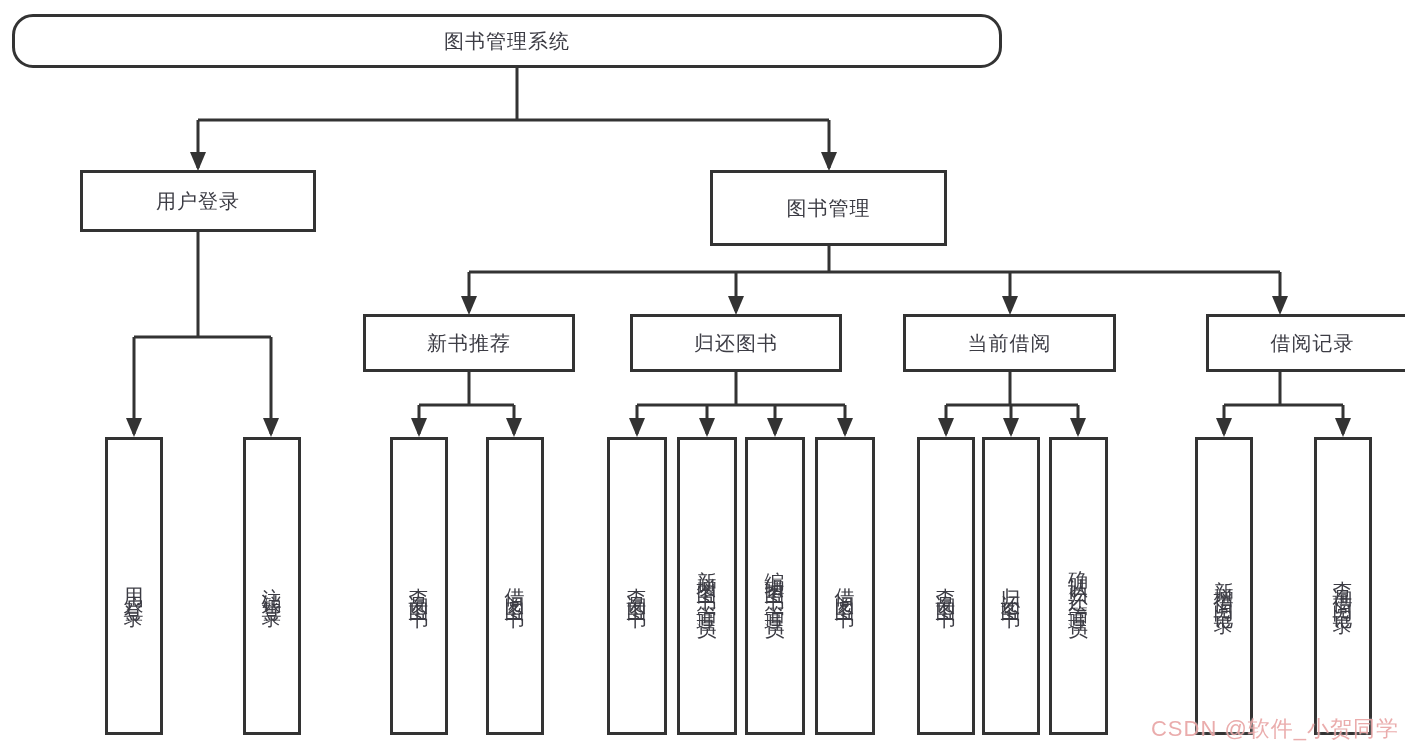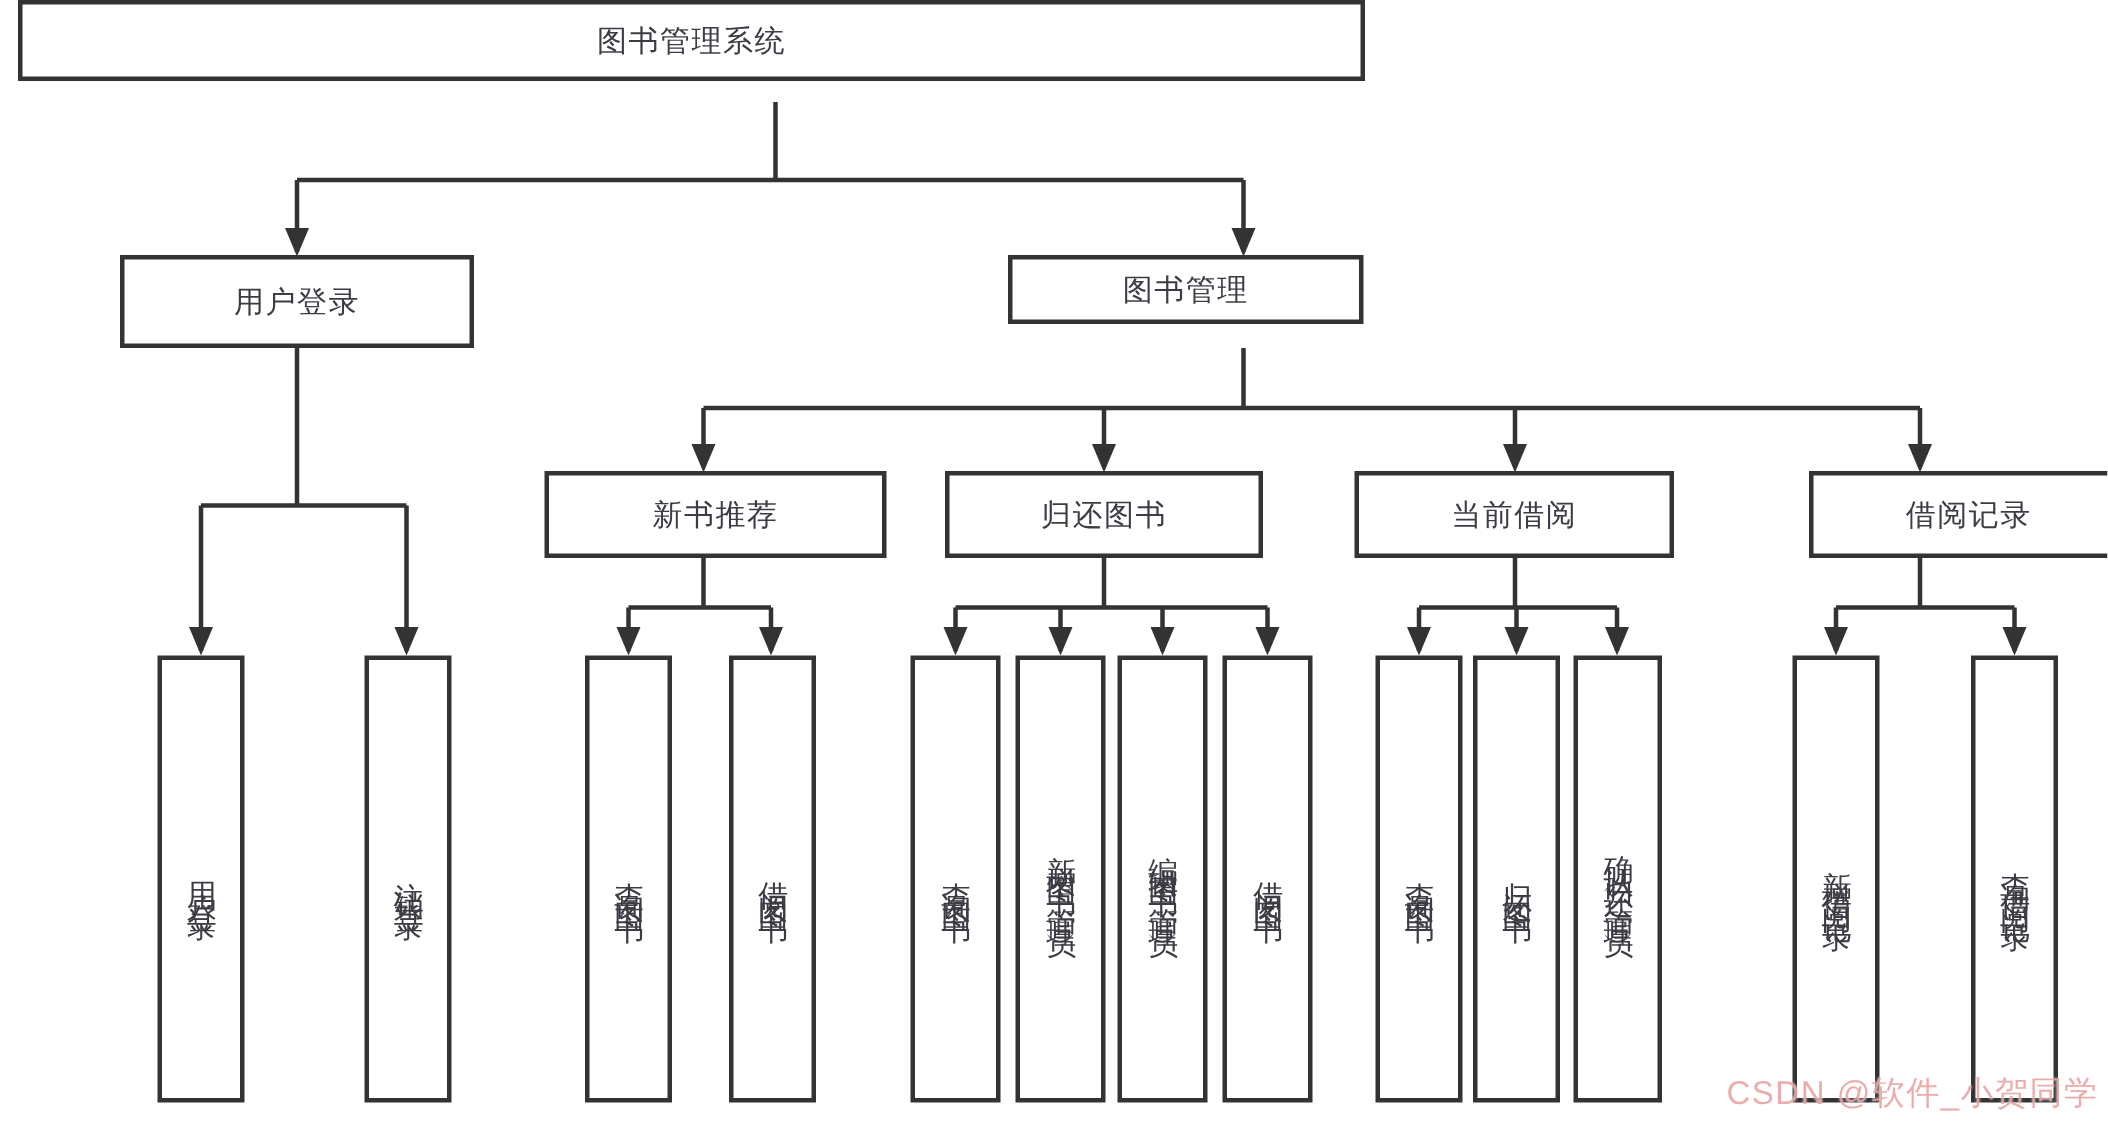--- a/index.html
+++ b/index.html
@@ -98,26 +98,26 @@
       <polygon points="767,418 783,418 775,437"></polygon>
       <polygon points="837,418 853,418 845,437"></polygon>
       <polygon points="938,418 954,418 946,437"></polygon>
       <polygon points="1003,418 1019,418 1011,437"></polygon>
       <polygon points="1070,418 1086,418 1078,437"></polygon>
       <polygon points="1216,418 1232,418 1224,437"></polygon>
       <polygon points="1335,418 1351,418 1343,437"></polygon>
     </g>
   </svg>
 
-  <div class="node hbox" style="left:12px;top:0;width:898px;height:54px;">图书管理系统</div>
+  <div class="node hbox" style="left:12px;top:14px;width:990px;height:54px;border-radius:21px;">图书管理系统</div>
 
   <div class="node hbox" style="left:80px;top:170px;width:236px;height:62px;">用户登录</div>
-  <div class="node hbox" style="left:672px;top:170px;width:237px;height:46px;">图书管理</div>
+  <div class="node hbox" style="left:710px;top:170px;width:237px;height:76px;">图书管理</div>
 
-  <div class="node hbox" style="left:363px;top:314px;width:228px;">新书推荐</div>
+  <div class="node hbox" style="left:363px;top:314px;width:212px;">新书推荐</div>
   <div class="node hbox" style="left:630px;top:314px;width:212px;">归还图书</div>
   <div class="node hbox" style="left:903px;top:314px;width:213px;text-align:right;">当前借阅</div>
   <div class="node hbox" style="left:1173px;top:314px;width:213px;margin-left:33px;">借阅记录</div>
 
   <div class="node vbox" style="left:105px;">用户登录</div>
   <div class="node vbox" style="left:243px;">注销登录</div>
 
   <div class="node vbox" style="left:390px;">查询图书</div>
   <div class="node vbox" style="left:486px;">借阅图书</div>
 

